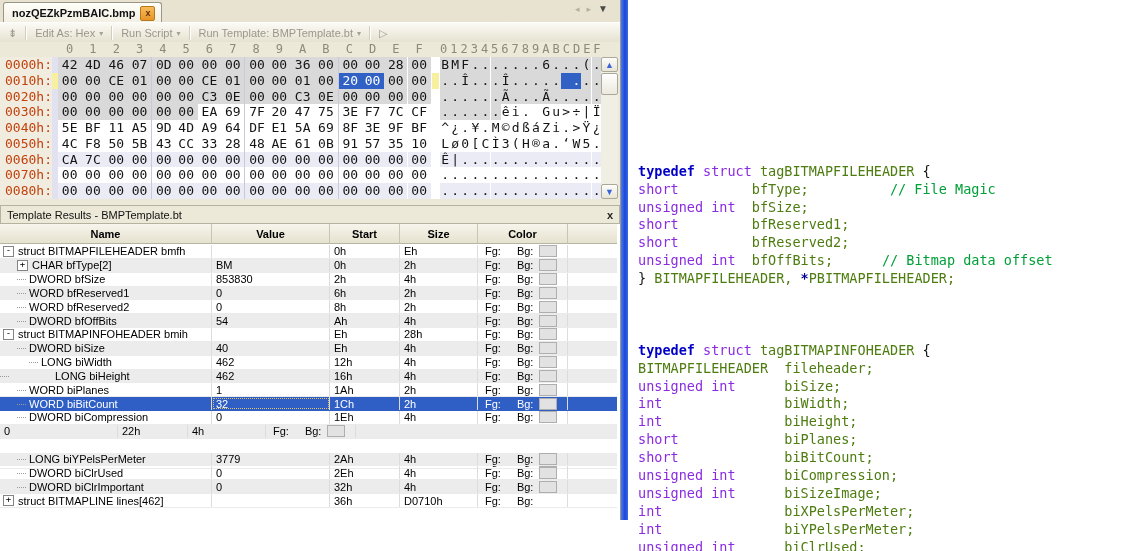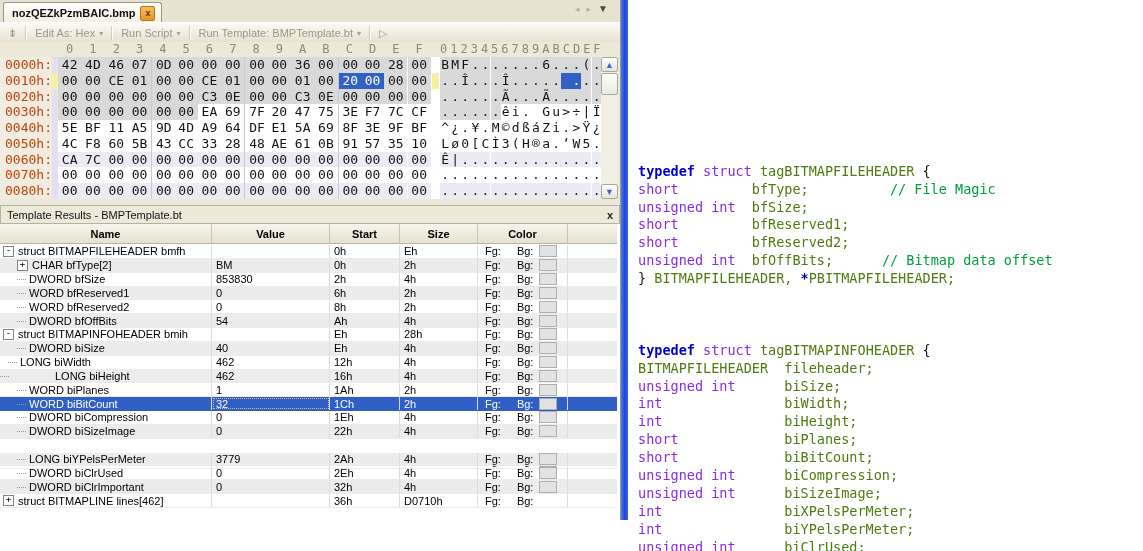--- a/index.html
+++ b/index.html
@@ -351,21 +351,21 @@
         <div class="acell" style="left: 571.3px;">&gt;</div>
         <div class="acell" style="left: 581.4px;">Ÿ</div>
         <div class="acell" style="left: 591.5px;">¿</div>
       </div>
       <div class="hexrow" style="top: 78.9px;">
         <div class="gutterbg"></div>
         <div class="addr">0050h:</div>
         <div class="lmark"></div>
         <div class="bcell" style="left: 58px;">4C</div>
         <div class="bcell" style="left: 81.3px;">F8</div>
-        <div class="bcell" style="left: 104.6px;">60</div>
+        <div class="bcell" style="left: 104.6px;">50</div>
         <div class="bcell" style="left: 127.9px;">5B</div>
         <div class="bcell gsep" style="left: 151.2px;">43</div>
         <div class="bcell" style="left: 174.5px;">CC</div>
         <div class="bcell" style="left: 197.8px;">33</div>
         <div class="bcell" style="left: 221.1px;">28</div>
         <div class="bcell gsep" style="left: 244.4px;">48</div>
         <div class="bcell" style="left: 267.7px;">AE</div>
         <div class="bcell" style="left: 291px;">61</div>
         <div class="bcell" style="left: 314.3px;">0B</div>
         <div class="bcell gsep" style="left: 337.6px;">91</div>
@@ -638,21 +638,21 @@
           <div class="gcell c-start">Eh</div>
           <div class="gcell c-size">4h</div>
           <div class="gcell c-color">
             <div>Fg:</div>
             <div class="bglab">Bg:</div>
             <div class="swatch"></div>
           </div>
           <div class="gcell c-pad"></div>
         </div>
         <div class="grow" style="top: 131.72px; height: 13.84px;">
-          <div class="gcell c-name" style="padding-left: 8px;">
+          <div class="gcell c-name" style="padding-left: 29px;">
             <div class="dotline"></div>
             <div style="display: inline;">LONG biWidth</div>
           </div>
           <div class="gcell c-value">462</div>
           <div class="gcell c-start">12h</div>
           <div class="gcell c-size">4h</div>
           <div class="gcell c-color">
             <div>Fg:</div>
             <div class="bglab">Bg:</div>
             <div class="swatch"></div>
@@ -713,24 +713,20 @@
           <div class="gcell c-start">1Eh</div>
           <div class="gcell c-size">4h</div>
           <div class="gcell c-color">
             <div>Fg:</div>
             <div class="bglab">Bg:</div>
             <div class="swatch"></div>
           </div>
           <div class="gcell c-pad"></div>
         </div>
         <div class="grow stripe" style="top: 200.92px; height: 13.84px;">
-          <div class="gcell c-name" style="padding-left: 17px;">
-            <div class="dotline"></div>
-            <div style="display: inline;">DWORD biSizeImage</div>
-          </div>
           <div class="gcell c-value">0</div>
           <div class="gcell c-start">22h</div>
           <div class="gcell c-size">4h</div>
           <div class="gcell c-color">
             <div>Fg:</div>
             <div class="bglab">Bg:</div>
             <div class="swatch"></div>
           </div>
           <div class="gcell c-pad"></div>
         </div>

